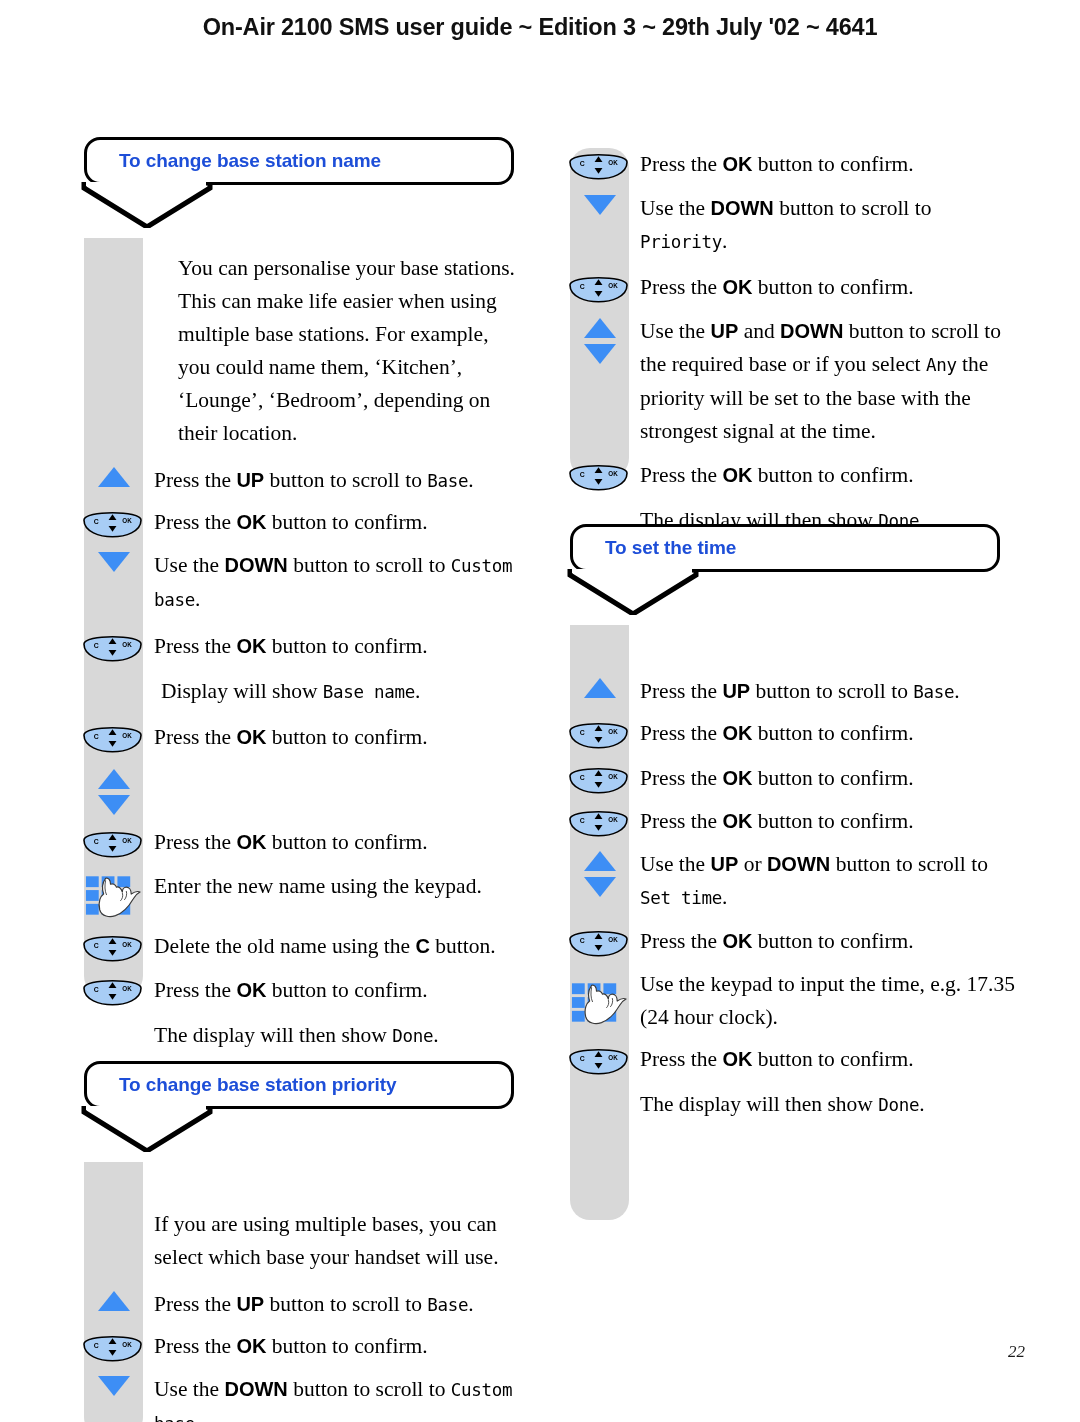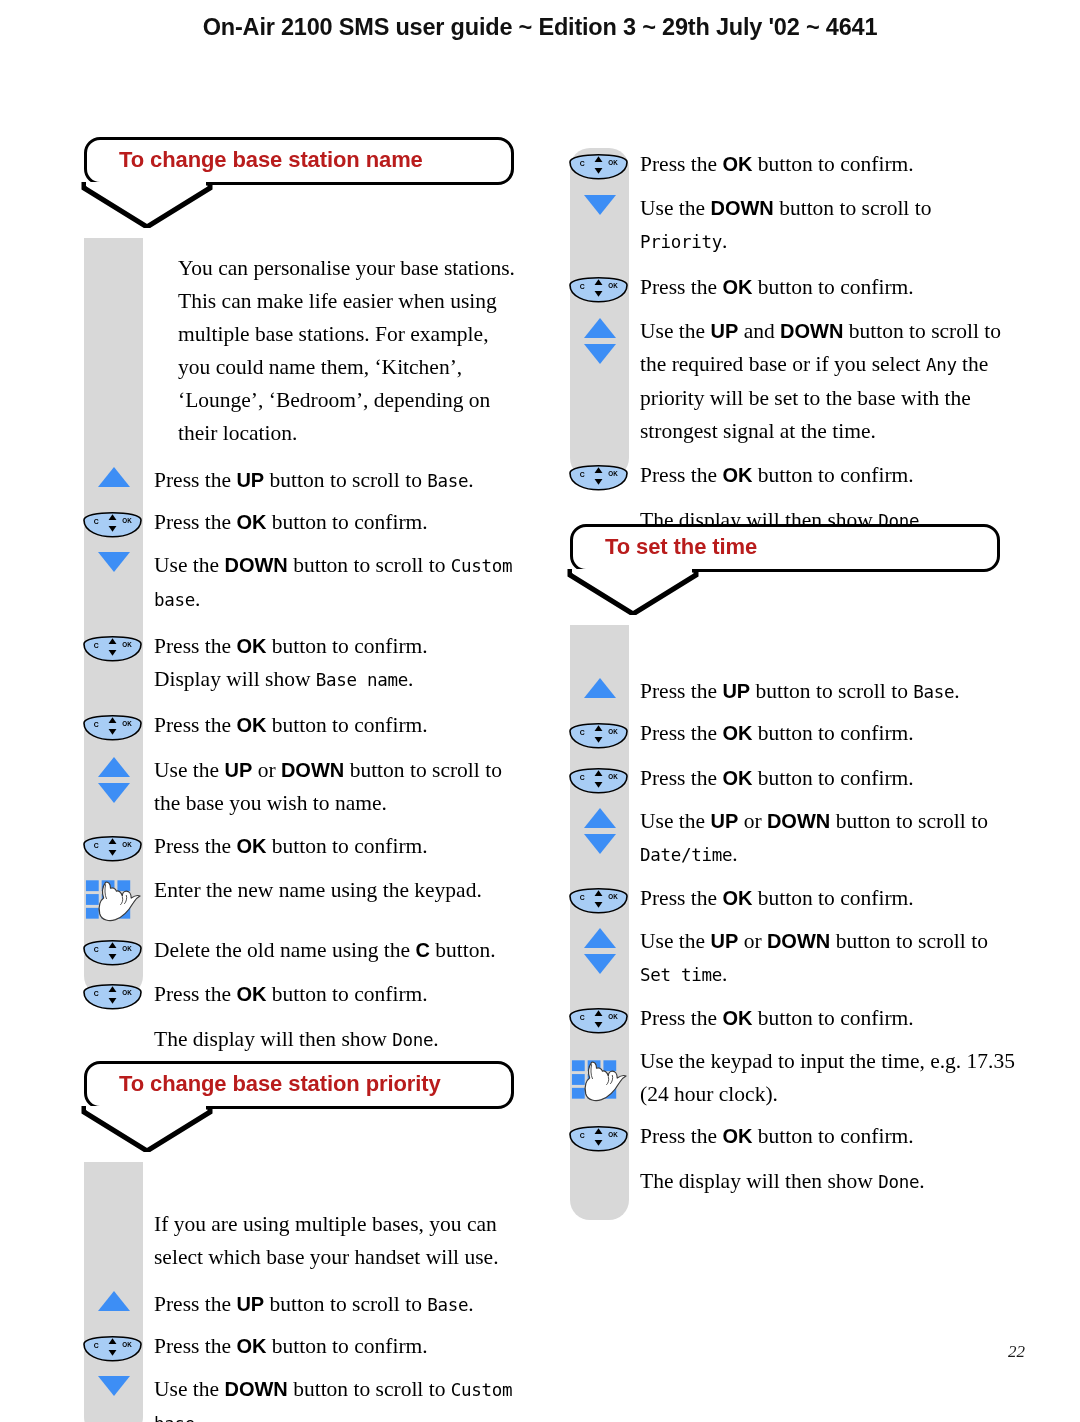--- a/index.html
+++ b/index.html
@@ -49,24 +49,24 @@
     border-radius:16px;
     background:#fff;
     z-index:5;
   }
   .callout-title{
     position:absolute;
     left:32px; top:50%;
     transform:translateY(-52%);
     font-family:"Liberation Sans", sans-serif;
     font-weight:700;
-    font-size:22px;
+    font-size:19px;
     letter-spacing:-0.1px;
     white-space:nowrap;
-    color:#b91c1c;
+    color:#1d4ed8;
   }
   
   .callout-tail{
     position:absolute;
     left:-3px; top:45px;
     width:132px; height:46px;
     z-index:6;
   }
 
   
@@ -184,21 +184,21 @@
               <path d="M2,12 C2,2 60,2 60,12 C60,24 44,29 31,29 C18,29 2,24 2,12 Z" fill="#a8cdf5" stroke="#000" stroke-width="1.6"></path>
               <text x="12" y="16" font-family="Liberation Sans, sans-serif" font-size="7" font-weight="700" fill="#000">C</text>
               <text x="41" y="15.5" font-family="Liberation Sans, sans-serif" font-size="6.4" font-weight="700" fill="#000">OK</text>
               <polygon points="31,6 35,12 27,12" fill="#000"></polygon>
               <polygon points="31,24 35,18 27,18" fill="#000"></polygon>
             </svg>
           </div>
           <div class="step-text"><span>Press the </span><b>OK</b><span> button to confirm.</span></div>
         </div>
 
-        <div class="step" style="">
+        <div class="step" style="margin-top:12px;gap:7px;">
           <div class="step-icon"></div>
           <div class="step-text"><span>Display will show </span><span class="lcd">Base name</span><span>.</span></div>
         </div>
 
         <div class="step" style="margin-top:12px;">
           <div class="step-icon">
             <svg class="ico ico-ok" viewBox="0 0 62 30">
               <path d="M2,12 C2,2 60,2 60,12 C60,24 44,29 31,29 C18,29 2,24 2,12 Z" fill="#a8cdf5" stroke="#000" stroke-width="1.6"></path>
               <text x="12" y="16" font-family="Liberation Sans, sans-serif" font-size="7" font-weight="700" fill="#000">C</text>
               <text x="41" y="15.5" font-family="Liberation Sans, sans-serif" font-size="6.4" font-weight="700" fill="#000">OK</text>
@@ -209,21 +209,20 @@
           <div class="step-text"><span>Press the </span><b>OK</b><span> button to confirm.</span></div>
         </div>
 
         <div class="step" style="margin-top:12px;">
           <div class="step-icon">
             <svg class="ico ico-updown" viewBox="0 0 34 48">
               <polygon points="17,1 33,21 1,21" fill="#3d8ef5"></polygon>
               <polygon points="17,47 33,27 1,27" fill="#3d8ef5"></polygon>
             </svg>
           </div>
-          <div class="step-text" style="width:372px;"><span>Use the </span><b>UP</b><span> or </span><b>DOWN</b><span> button to scroll to the base you wish to name.</span></div>
         </div>
 
         <div class="step" style="margin-top:10px;">
           <div class="step-icon">
             <svg class="ico ico-ok" viewBox="0 0 62 30">
               <path d="M2,12 C2,2 60,2 60,12 C60,24 44,29 31,29 C18,29 2,24 2,12 Z" fill="#a8cdf5" stroke="#000" stroke-width="1.6"></path>
               <text x="12" y="16" font-family="Liberation Sans, sans-serif" font-size="7" font-weight="700" fill="#000">C</text>
               <text x="41" y="15.5" font-family="Liberation Sans, sans-serif" font-size="6.4" font-weight="700" fill="#000">OK</text>
               <polygon points="31,6 35,12 27,12" fill="#000"></polygon>
               <polygon points="31,24 35,18 27,18" fill="#000"></polygon>
@@ -466,29 +465,20 @@
               <path d="M2,12 C2,2 60,2 60,12 C60,24 44,29 31,29 C18,29 2,24 2,12 Z" fill="#a8cdf5" stroke="#000" stroke-width="1.6"></path>
               <text x="12" y="16" font-family="Liberation Sans, sans-serif" font-size="7" font-weight="700" fill="#000">C</text>
               <text x="41" y="15.5" font-family="Liberation Sans, sans-serif" font-size="6.4" font-weight="700" fill="#000">OK</text>
               <polygon points="31,6 35,12 27,12" fill="#000"></polygon>
               <polygon points="31,24 35,18 27,18" fill="#000"></polygon>
             </svg>
           </div>
           <div class="step-text"><span>Press the </span><b>OK</b><span> button to confirm.</span></div>
         </div>
 
-        <div class="step" style="margin-top:10px;">
-          <div class="step-icon">
-            <svg class="ico ico-updown" viewBox="0 0 34 48">
-              <polygon points="17,1 33,21 1,21" fill="#3d8ef5"></polygon>
-              <polygon points="17,47 33,27 1,27" fill="#3d8ef5"></polygon>
-            </svg>
-          </div>
-          <div class="step-text" style="width:368px;"><span>Use the </span><b>UP</b><span> or </span><b>DOWN</b><span> button to scroll to </span><span class="lcd">Date/time</span><span>.</span></div>
-        </div>
 
         <div class="step" style="margin-top:10px;">
           <div class="step-icon">
             <svg class="ico ico-ok" viewBox="0 0 62 30">
               <path d="M2,12 C2,2 60,2 60,12 C60,24 44,29 31,29 C18,29 2,24 2,12 Z" fill="#a8cdf5" stroke="#000" stroke-width="1.6"></path>
               <text x="12" y="16" font-family="Liberation Sans, sans-serif" font-size="7" font-weight="700" fill="#000">C</text>
               <text x="41" y="15.5" font-family="Liberation Sans, sans-serif" font-size="6.4" font-weight="700" fill="#000">OK</text>
               <polygon points="31,6 35,12 27,12" fill="#000"></polygon>
               <polygon points="31,24 35,18 27,18" fill="#000"></polygon>
             </svg>

